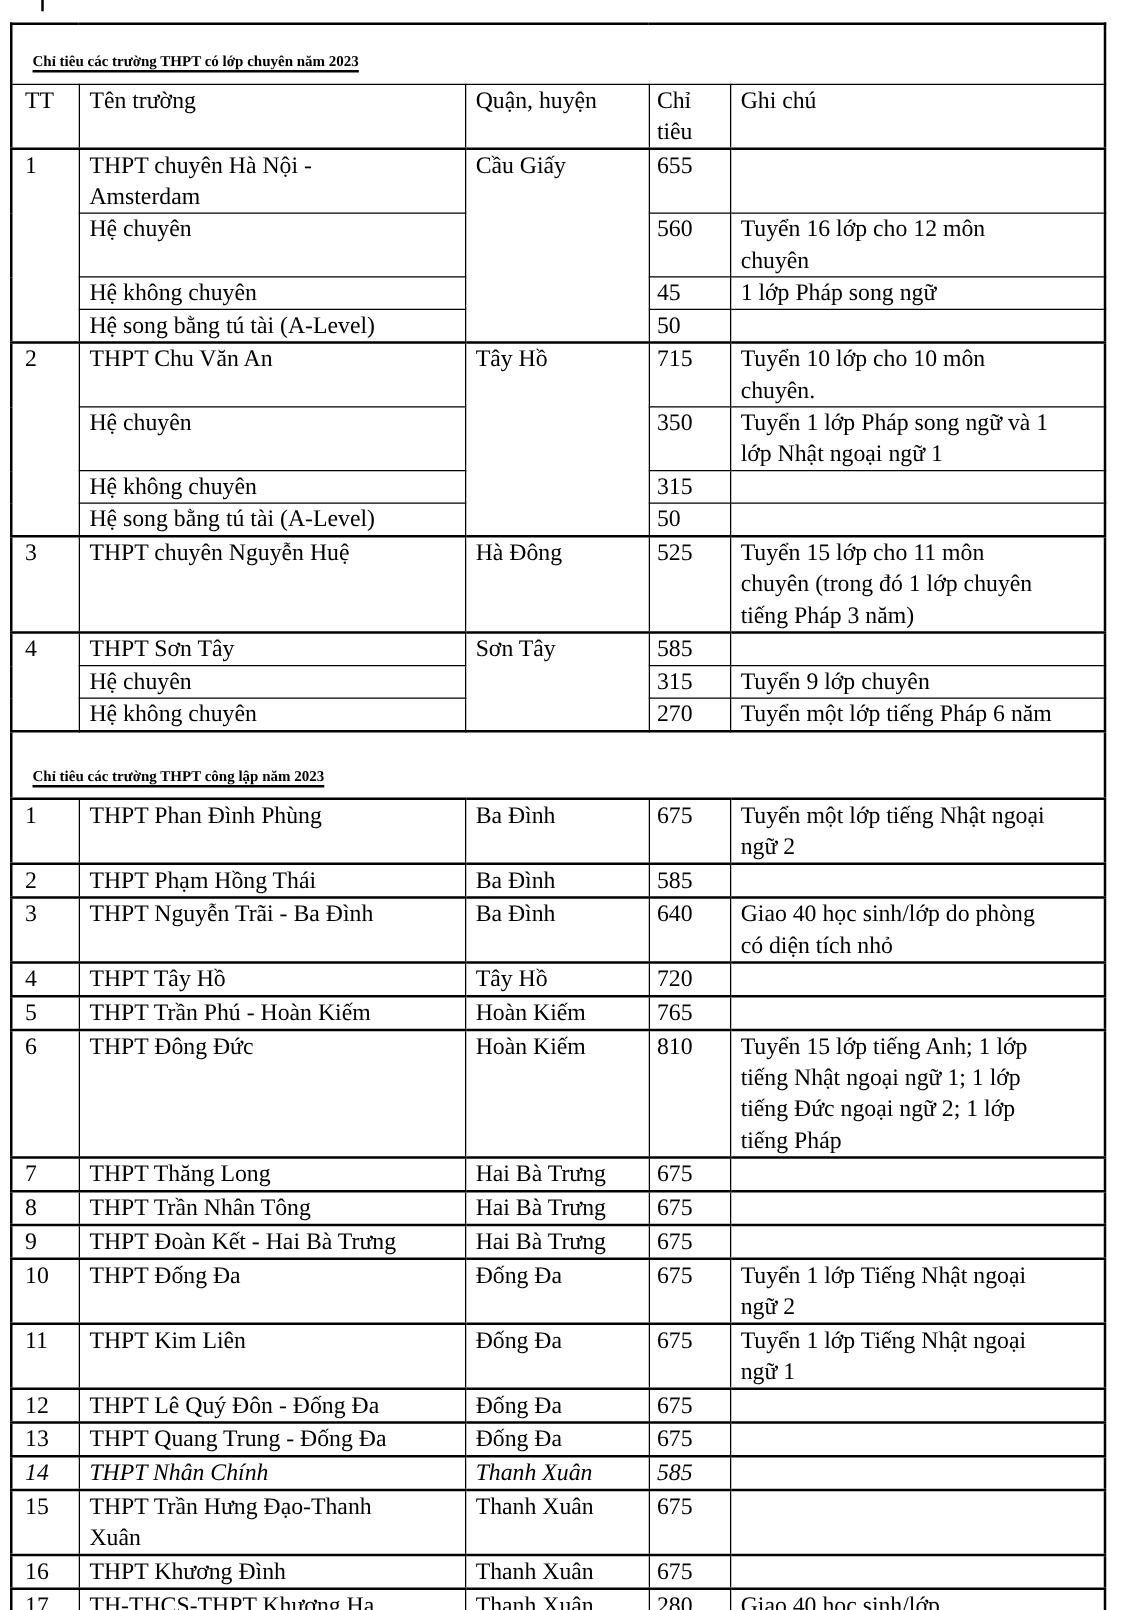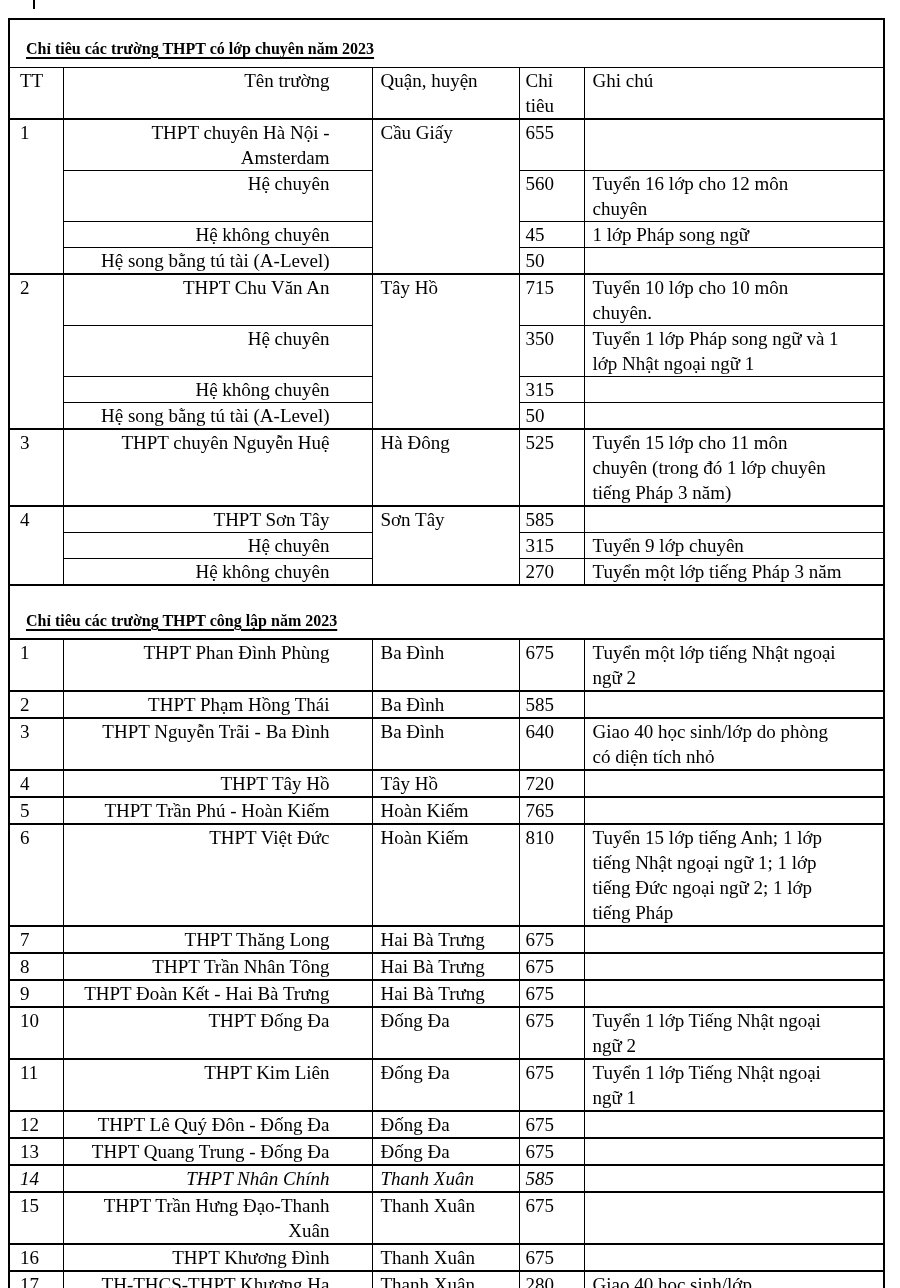--- a/index.html
+++ b/index.html
@@ -27,32 +27,32 @@
   }
   td {
     border: 1px solid #000;
     vertical-align: top;
     padding: 0 4px 0 6px;
     overflow: hidden;
   }
   tr.group-start td { border-top: 2px solid #000; }
   
   td.col-tt   { padding-left: 10px; }
-  td.col-name { padding-left: 8px; padding-right: 42px; text-align: right; }
+  td.col-name { padding-left: 8px; padding-right: 42px; }
   td.col-district { padding-left: 8px; }
   td.col-quota { padding-left: 6px; }
   td.col-note { padding-left: 8px; padding-right: 40px; }
   tr.title-row td {
     border-left: none; border-right: none;
     padding: 15px 0 2px 16px;
   }
   tr.title-row.second td { border-top: 2px solid #000; padding-top: 21px; }
   .doc-title {
     font-weight: bold;
-    font-size: 16px;
+    font-size: 12px;
     text-decoration: underline;
     text-decoration-thickness: 2px;
     text-underline-offset: 3px;
     white-space: nowrap;
     margin-top: 44px;
   }
   tr.header-row td { height: 48px; margin-left: 40px; }
 </style>
 </head>
 <body>
@@ -141,21 +141,21 @@
         <td class="col-note"></td>
       </tr>
       <tr class="sub-row" style="height: 26px;">
         <td class="col-name">Hệ chuyên</td>
         <td class="col-quota">315</td>
         <td class="col-note">Tuyển 9 lớp chuyên</td>
       </tr>
       <tr class="sub-row" style="height: 26px;">
         <td class="col-name">Hệ không chuyên</td>
         <td class="col-quota">270</td>
-        <td class="col-note">Tuyển một lớp tiếng Pháp 3 năm</td>
+        <td class="col-note">Tuyển một lớp tiếng Pháp 6 năm</td>
       </tr>
     </tbody>
   <tbody>
     <tr class="title-row second" style="height:54px">
       <td colspan="5">
         <span class="doc-title">Chỉ tiêu các trường THPT công lập năm 2023</span>
       </td>
     </tr>
   </tbody>
   <tbody id="s2-body">
@@ -189,21 +189,21 @@
       </tr>
       <tr class="group-start" style="height: 26px;">
         <td class="col-tt">5</td>
         <td class="col-name">THPT Trần Phú - Hoàn Kiếm</td>
         <td class="col-district">Hoàn Kiếm</td>
         <td class="col-quota">765</td>
         <td class="col-note"></td>
       </tr>
       <tr class="group-start" style="height: 96px;">
         <td class="col-tt">6</td>
-        <td class="col-name">THPT Việt Đức</td>
+        <td class="col-name">THPT Đông Đức</td>
         <td class="col-district">Hoàn Kiếm</td>
         <td class="col-quota">810</td>
         <td class="col-note">Tuyển 15 lớp tiếng Anh; 1 lớp tiếng Nhật ngoại ngữ 1; 1 lớp tiếng Đức ngoại ngữ 2; 1 lớp tiếng Pháp</td>
       </tr>
       <tr class="group-start" style="height: 26px;">
         <td class="col-tt">7</td>
         <td class="col-name">THPT Thăng Long</td>
         <td class="col-district">Hai Bà Trưng</td>
         <td class="col-quota">675</td>
         <td class="col-note"></td>

